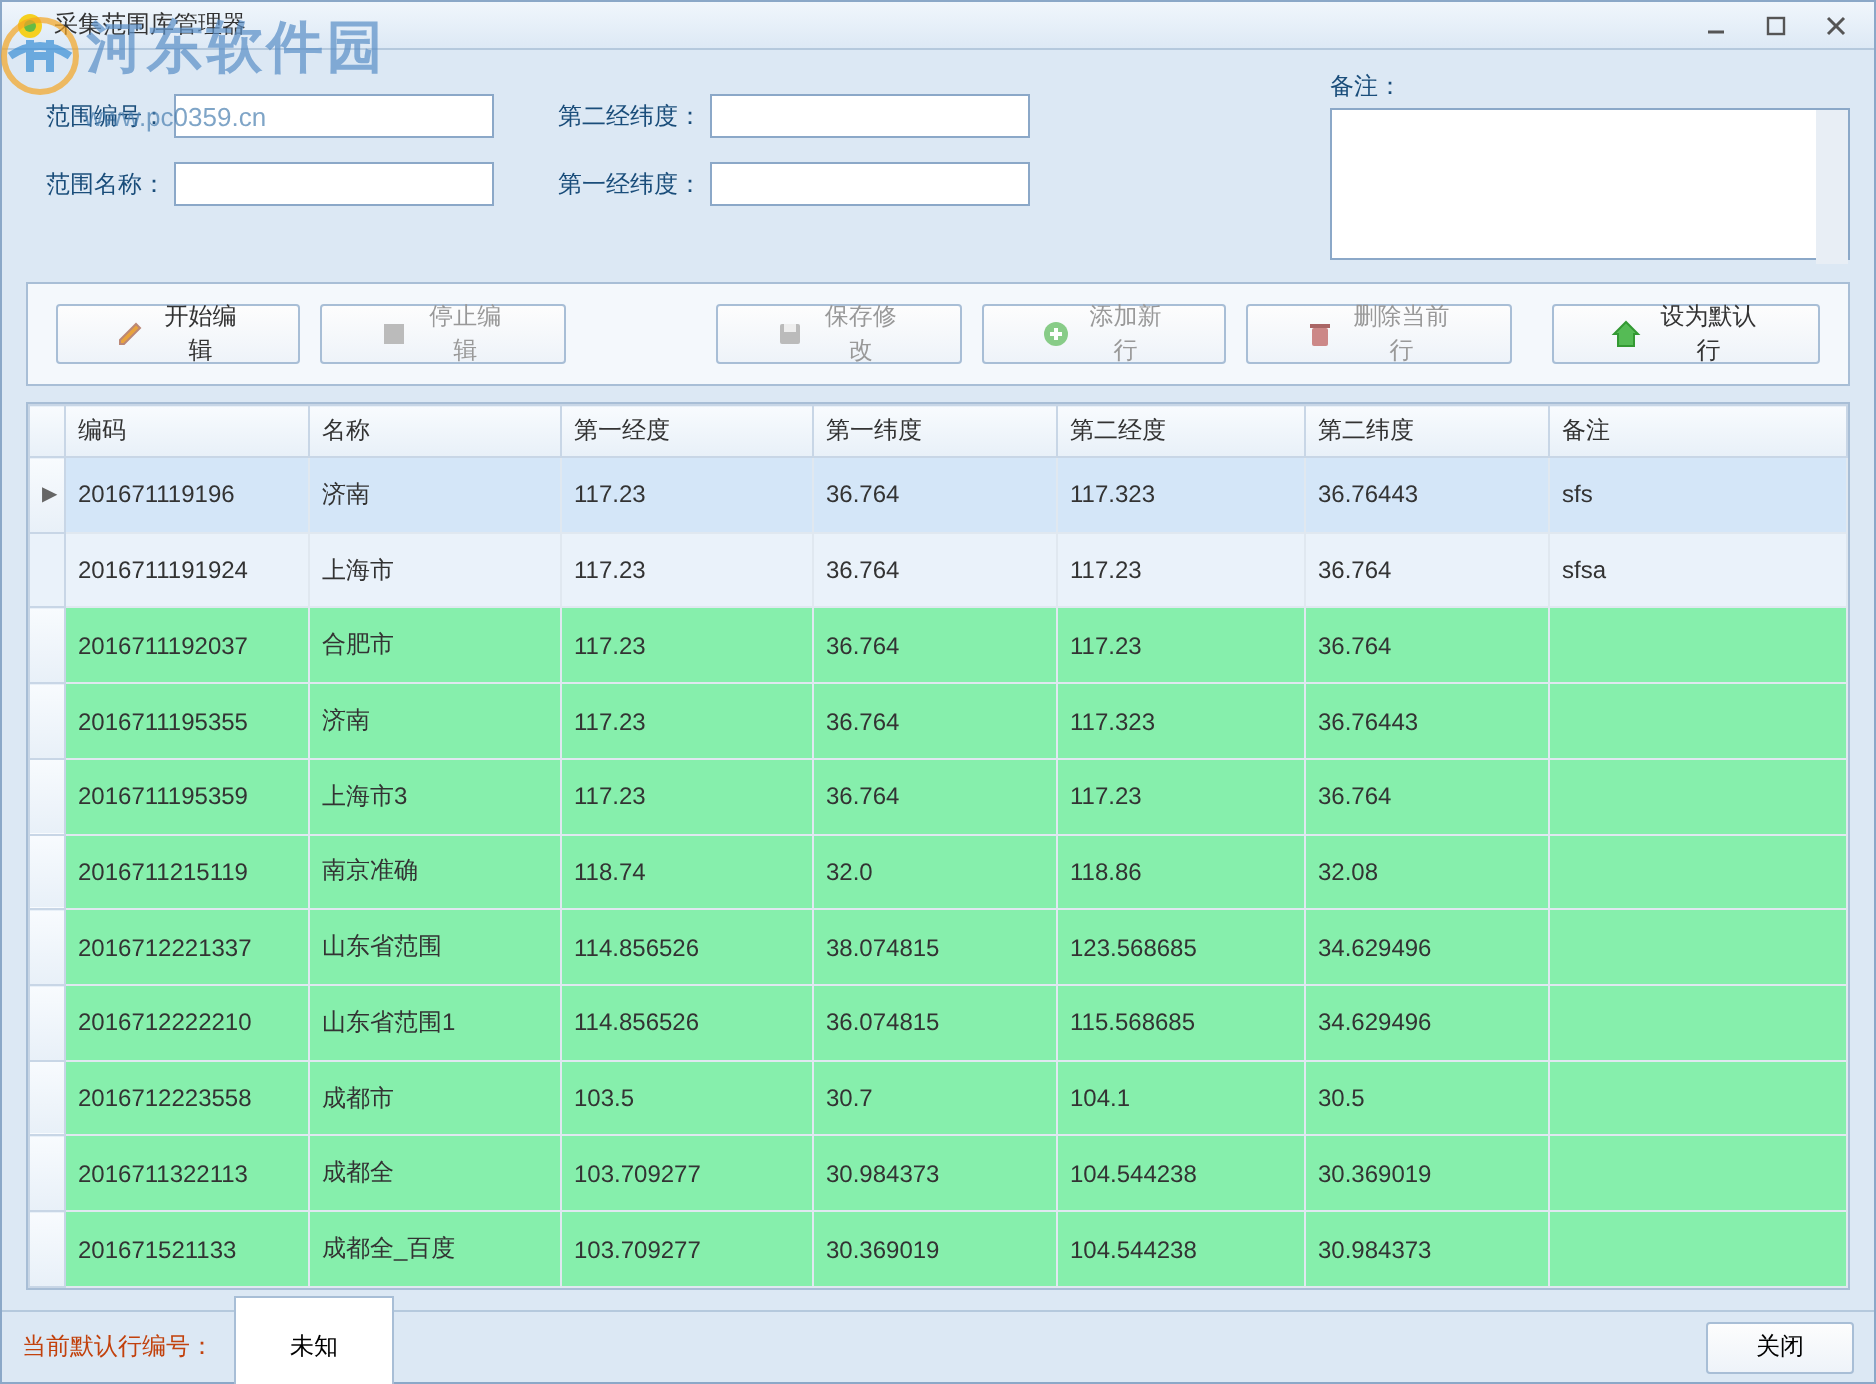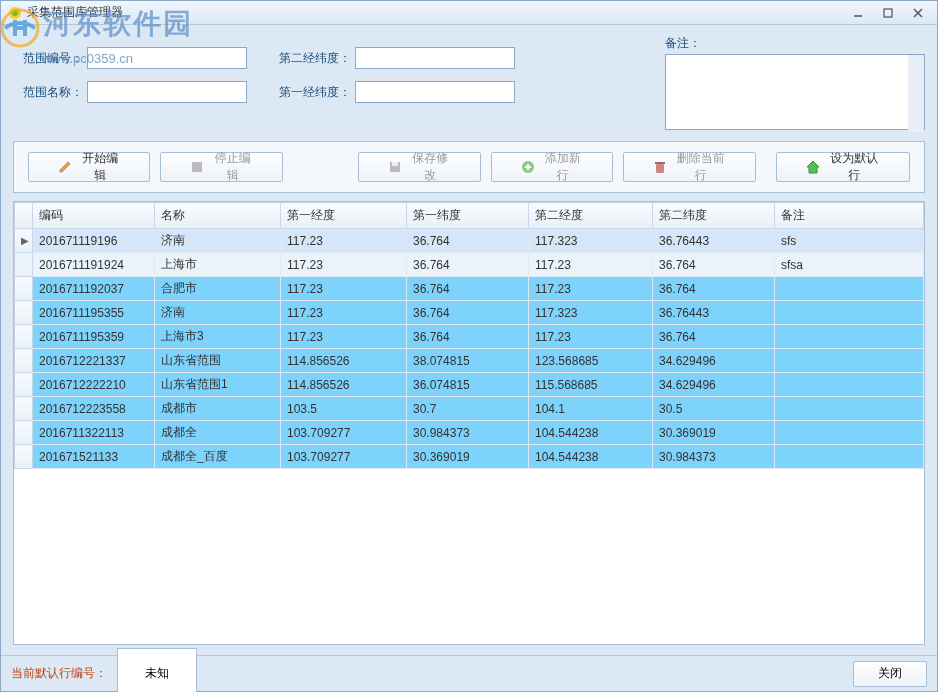--- a/index.html
+++ b/index.html
@@ -30,21 +30,21 @@
     .remark-textarea { width: 100%; height: 76px; border: 1px solid #8ba8c8; background: #fff; resize: none; padding: 2px; }
     .remark-scroll { position: absolute; right: 1px; top: 1px; bottom: 1px; width: 16px; background: #e8eef5; }
     .remark-wrap { position: relative; }
     
     .toolbar { border: 1px solid #a8bed6; background: #f4f8fc; padding: 10px 14px; display: flex; gap: 10px; align-items: center; }
     .toolbar-spacer { flex: 1; }
     .tb-btn { height: 30px; padding: 0 28px; border: 1px solid #a8bed6; background: linear-gradient(#fdfdfd, #eef3f9); display: flex; align-items: center; gap: 6px; cursor: pointer; color: #333; border-radius: 2px; }
     .tb-btn.disabled { color: #999; cursor: default; }
     .tb-btn .icon { width: 16px; height: 16px; display: inline-flex; align-items: center; justify-content: center; }
     
-    .table-wrap { flex: 1; border: 1px solid #a8bed6; background: #7dd3fc; overflow: hidden; display: flex; flex-direction: column; }
+    .table-wrap { flex: 1; border: 1px solid #a8bed6; background: #86efac; overflow: hidden; display: flex; flex-direction: row; }
     table { width: 100%; border-collapse: collapse; table-layout: fixed; }
     th { background: linear-gradient(#f8fbfe, #e8f0f8); border: 1px solid #c8d6e6; padding: 4px 6px; text-align: left; font-weight: normal; color: #333; height: 22px; }
     td { border: 1px solid #e0e8f0; padding: 3px 6px; height: 20px; color: #333; white-space: nowrap; overflow: hidden; }
     .row-selector { width: 18px; background: linear-gradient(#f8fbfe, #e8f0f8); border: 1px solid #c8d6e6; }
     thead .row-selector { border: 1px solid #c8d6e6; }
     tbody tr:first-child td { background: #d4e6f8; }
     tbody tr:first-child .row-selector { background: linear-gradient(#f8fbfe, #e8f0f8); }
     tbody tr:nth-child(2) td { background: #eaf2fa; }
     .row-indicator { color: #666; font-size: 10px; text-align: center; }
     .table-body-filler { flex: 1; background: #fff; }
@@ -260,20 +260,30 @@
               <td>2016711195359</td>
               <td>上海市3</td>
               <td>117.23</td>
               <td>36.764</td>
               <td>117.23</td>
               <td>36.764</td>
               <td></td>
             </tr>
             <tr>
               <td class="row-selector row-indicator"></td>
+              <td>2016711215119</td>
+              <td>南京准确</td>
+              <td>118.74</td>
+              <td>32.0</td>
+              <td>118.86</td>
+              <td>32.08</td>
+              <td></td>
+            </tr>
+            <tr>
+              <td class="row-selector row-indicator"></td>
               <td>2016712221337</td>
               <td>山东省范围</td>
               <td>114.856526</td>
               <td>38.074815</td>
               <td>123.568685</td>
               <td>34.629496</td>
               <td></td>
             </tr>
             <tr>
               <td class="row-selector row-indicator"></td>

